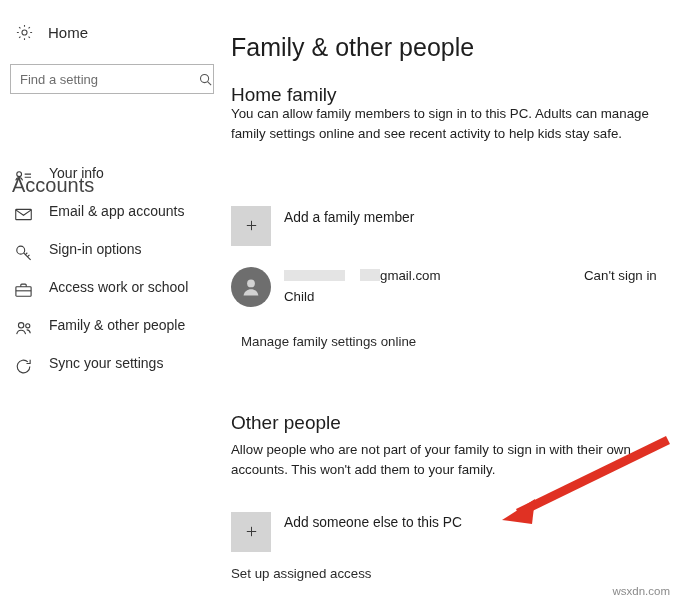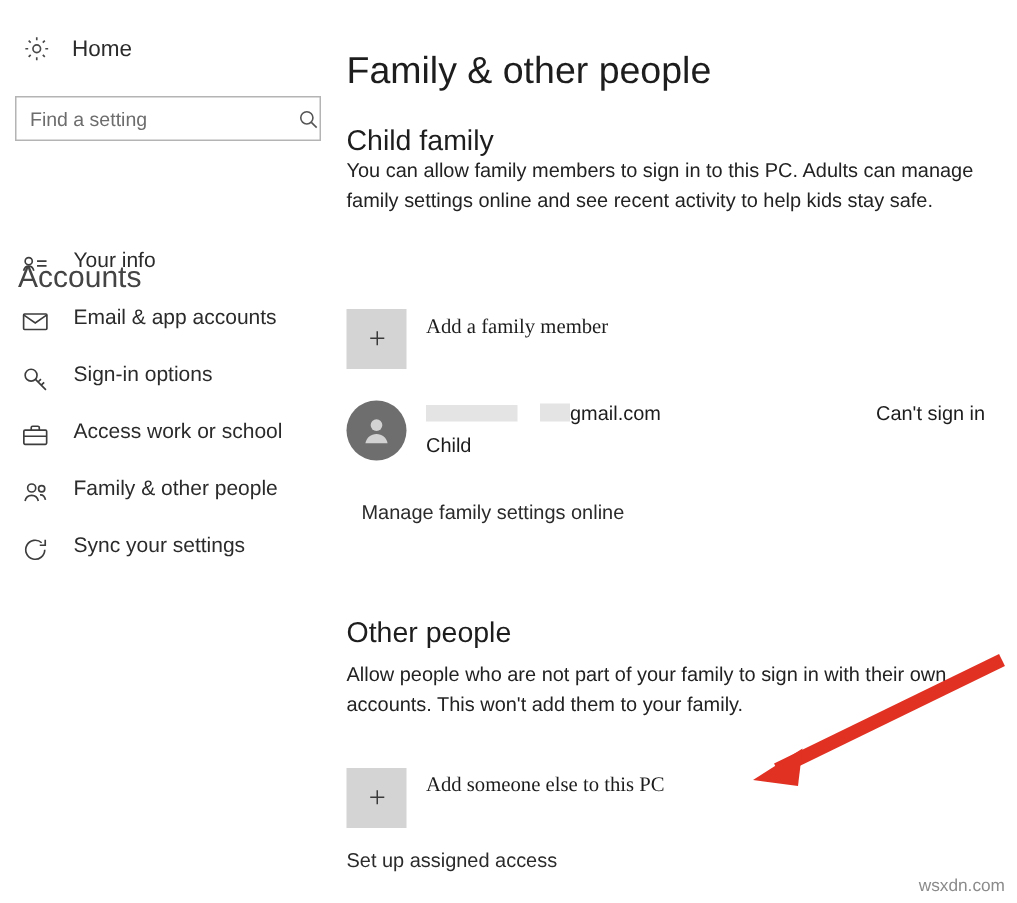--- a/index.html
+++ b/index.html
@@ -132,21 +132,20 @@
     background: #d4d4d4;
     display: flex; align-items: center; justify-content: center;
     color: #3a3a3a;
     font-size: 22px;
     line-height: 1;
   }
   .row-label {
     position: absolute;
     font-size: 13.8px;
     color: #1d1d1d;
-    font-family: Liberation Serif, serif;
   }
   .link {
     position: absolute;
     left: 13px;
     font-size: 13.3px;
     color: #2b2b2b;
     text-decoration: none;
   }
 
   
@@ -294,21 +293,21 @@
         <span class="nav-label">Sync your settings</span>
       </div>
 
     </div>
   </div>
 
   <div id="main">
 
     <h1 class="page-title">Family &amp; other people</h1>
 
-    <h2 class="h2" style="top:68px;">Child family</h2>
+    <h2 class="h2" style="top:68px;">Home family</h2>
 
     <div class="para" style="top:104px;">You can allow family members to sign in to this PC. Adults can manage family settings online and see recent activity to help kids stay safe.</div>
 
     <div class="plus-tile" style="left:13px; top:206px;">
       <span>
         <svg width="15" height="15" viewBox="0 0 24 24" fill="none" stroke="currentColor" stroke-width="1.6">
           <path d="M12 4.5v15M4.5 12h15"></path>
         </svg>
       </span>
     </div>

